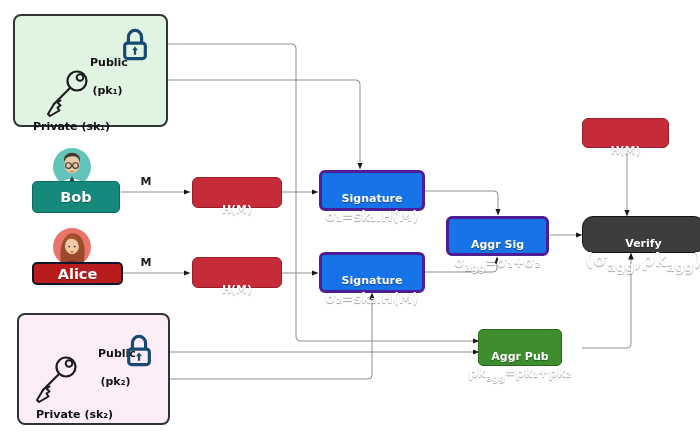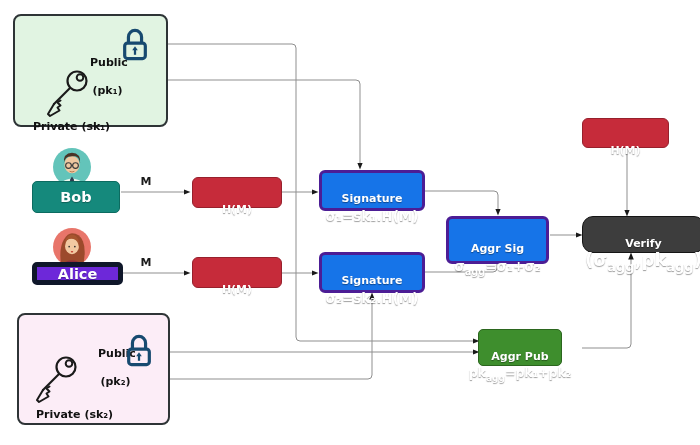--- a/index.html
+++ b/index.html
@@ -26,21 +26,21 @@
   .node.greenn{background:#3e8e2d;border:1.5px solid #2b661e;border-radius:5px;}
   .node .t{font-size:11px;line-height:17px;margin-top:34px;}
   .node .f{font-size:13.5px;line-height:18px;}
   sub{font-size:0.72em;line-height:0;}
 
   
   .name{position:absolute;display:flex;align-items:center;justify-content:center;color:#fff;
         font-weight:bold;font-size:14.5px;border-radius:5px;box-sizing:border-box;
         text-shadow:0 1px 1px rgba(0,0,0,0.3);}
   .name.teal{background:#15897c;border:1px solid #0c6b60;}
-  .name.redp{background:#6d28d9;border:5px solid #0f172a;}
+  .name.redp{background:#b91c1c;border:2px solid #0f172a;}
   .avatar{position:absolute;width:38px;height:38px;border-radius:50%;overflow:hidden;}
 
   .mlabel{position:absolute;width:20px;text-align:center;font-weight:bold;font-size:11px;color:#1a1a1a;}
 </style>
 </head>
 <body>
 
 <div class="stage">
 
   <svg class="connectors" viewBox="0 0 700 445">
@@ -157,21 +157,21 @@
 
   <div class="node blue" style="left:319px;top:170px;width:106px;height:41px;">
     <span class="t">Signature</span>
     <span class="f">σ₁=sk₁.H(M)</span>
   </div>
   <div class="node blue" style="left:319px;top:252px;width:106px;height:41px;">
     <span class="t">Signature</span>
     <span class="f">σ₂=sk₂.H(M)</span>
   </div>
 
-  <div class="node blue" style="left:446px;top:216px;width:103px;height:48px;">
+  <div class="node blue" style="left:446px;top:216px;width:103px;height:40px;">
     <span class="t">Aggr Sig</span>
     <span class="f"><span>σ</span><sub>agg</sub><span>=σ₁+σ₂</span></span>
   </div>
 
   <div class="node greenn" style="left:478px;top:329px;width:84px;height:37px;">
     <span class="t">Aggr Pub</span>
     <span class="f" style="font-size:12.5px;line-height:16px;"><span>pk</span><sub>agg</sub><span>=pk₁+pk₂</span></span>
   </div>
 
   <div class="node dark" style="left:582px;top:216px;width:123px;height:37px;border-radius:11px;">

